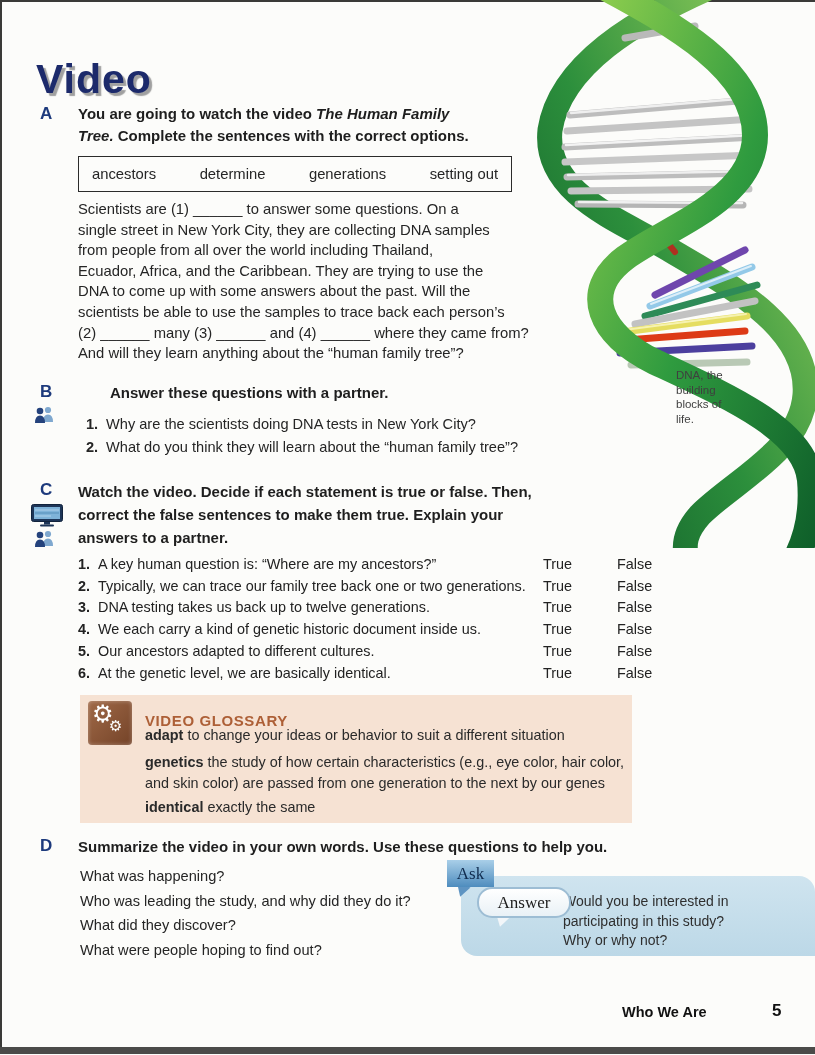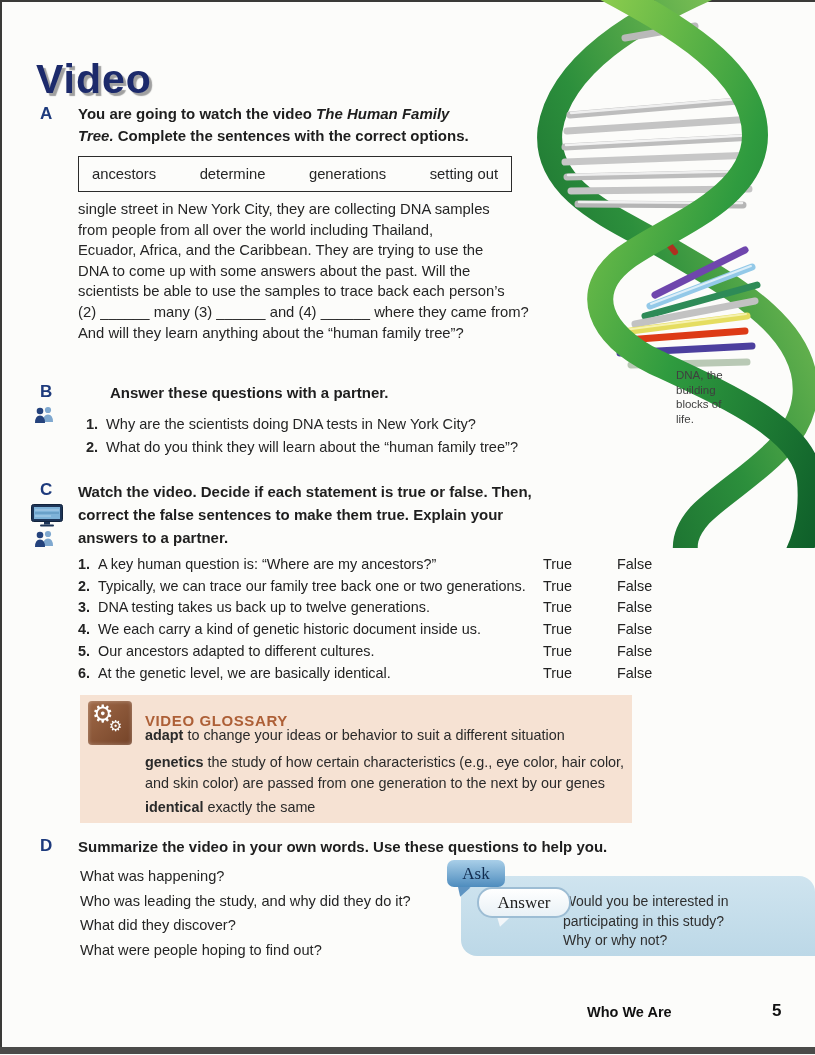--- a/index.html
+++ b/index.html
@@ -37,34 +37,34 @@
   .gear-big{left:4px;top:-1px;font-size:24px;color:#fff;font-family:"DejaVu Sans",sans-serif;}
   .gear-small{left:21px;top:16px;font-size:15px;color:#fff;font-family:"DejaVu Sans",sans-serif;}
   .gloss-title{left:65px;top:17px;font-size:15px;font-weight:bold;color:#ad5f36;letter-spacing:.6px;}
   .gloss-line{font-size:14.4px;color:#2a2a2a;line-height:20.5px;}
   
   .icon-partner{width:21px;height:21px;}
   .icon-screen{width:32px;height:23px;}
   
   .ans-panel{left:461px;top:876px;width:354px;height:80px;background:linear-gradient(#cfe4ef,#bcd8e7);
              border-radius:16px 16px 0 16px;}
-  .ask-bubble{left:447px;top:860px;width:58px;height:27px;border-radius:7px;
+  .ask-bubble{left:447px;top:860px;width:47px;height:27px;border-radius:0;
               background:linear-gradient(#a9cfe8,#4e8cbe);display:flex;align-items:center;justify-content:center;
               font-family:"Liberation Serif",serif;font-size:17px;color:#102b4e;}
   .ask-tail{left:455px;top:885px;width:0;height:0;border-left:7px solid transparent;
             border-right:7px solid transparent;border-top:12px solid #5e94c2;transform:rotate(18deg);}
   .answer-bubble{left:477px;top:887px;width:94px;height:31px;border-radius:15px;
                  background:linear-gradient(#ffffff,#e9f1f6);border:2px solid #9dbdd4;box-sizing:border-box;
                  display:flex;align-items:center;justify-content:center;
                  font-family:"Liberation Serif",serif;font-size:17px;color:#1c1c1c;}
   .answer-tail{left:495px;top:915px;width:0;height:0;border-left:6px solid transparent;
                border-right:9px solid transparent;border-top:12px solid #f2f6f9;transform:rotate(10deg);}
   .prompt{left:563px;top:892px;font-size:14px;line-height:19.5px;color:#2f2f2f;}
   
-  .footer-sec{left:587px;top:1004px;font-size:14.5px;font-weight:bold;color:#111;}
+  .footer-sec{left:622px;top:1004px;font-size:14.5px;font-weight:bold;color:#111;}
   .footer-page{left:772px;top:1001px;font-size:17px;font-weight:bold;color:#111;}
   .caption{left:676px;top:368px;width:78px;font-size:11.5px;line-height:14.5px;color:#3f3f3f;}
 </style>
 </head>
 <body>
 
 <div class="abs edge-top"></div>
 <div class="abs edge-left"></div>
 <div class="abs edge-bottom"></div>
 
@@ -135,20 +135,21 @@
 </div>
 
 <div class="abs word-box">
   <span>ancestors</span>
   <span>determine</span>
   <span>generations</span>
   <span>setting out</span>
 </div>
 
 <div class="abs para body-txt">
+  <div>Scientists are (1) ______ to answer some questions. On a</div>
   <div>single street in New York City, they are collecting DNA samples</div>
   <div>from people from all over the world including Thailand,</div>
   <div>Ecuador, Africa, and the Caribbean. They are trying to use the</div>
   <div>DNA to come up with some answers about the past. Will the</div>
   <div>scientists be able to use the samples to trace back each person’s</div>
   <div>(2) ______ many (3) ______ and (4) ______ where they came from?</div>
   <div>And will they learn anything about the “human family tree”?</div>
 </div>
 
 <div class="abs sec-letter" style="left:40px;top:382px;">B</div>

